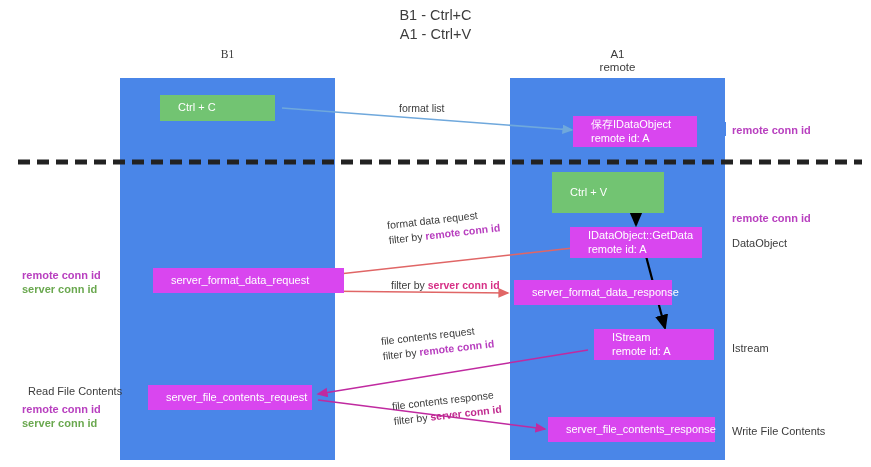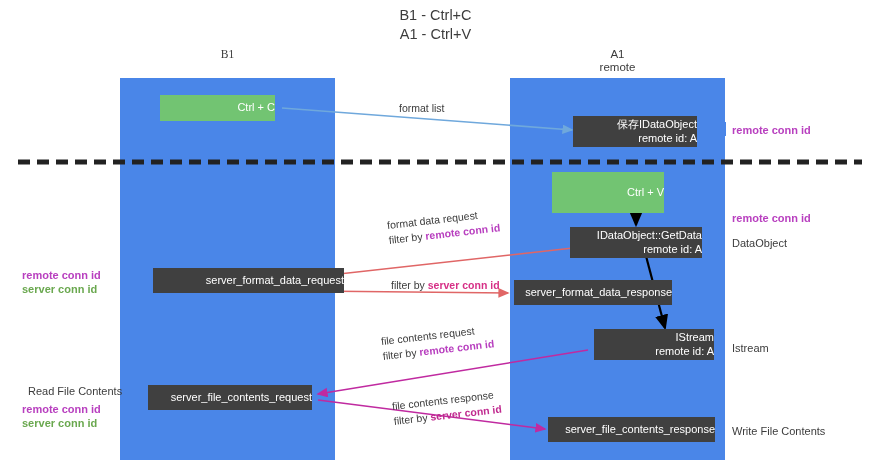--- a/index.html
+++ b/index.html
@@ -39,28 +39,29 @@
     font-size: 11.5px;
     line-height: 13px;
     color: #3c3c3c;
   }
 
   
   .node {
     box-sizing: border-box;
     display: flex;
     flex-direction: column;
-    align-items: flex-end;
+    align-items: flex-start;
     justify-content: center;
     text-align: center;
     font-size: 11px;
     line-height: 13.5px;
     color: #ffffff;
-  }
-  .node.orange { background: #404040; }
+    padding-left: 18px;
+  }
+  .node.orange { background: #d946ef; }
   .node.green  { background: #72c472; }
 
   
   .edge-label {
     font-size: 10.5px;
     line-height: 15px;
     color: #3c3c3c;
     white-space: nowrap;
   }
   .edge-label .hl-remote { color: #b83fbf; font-weight: bold; }

